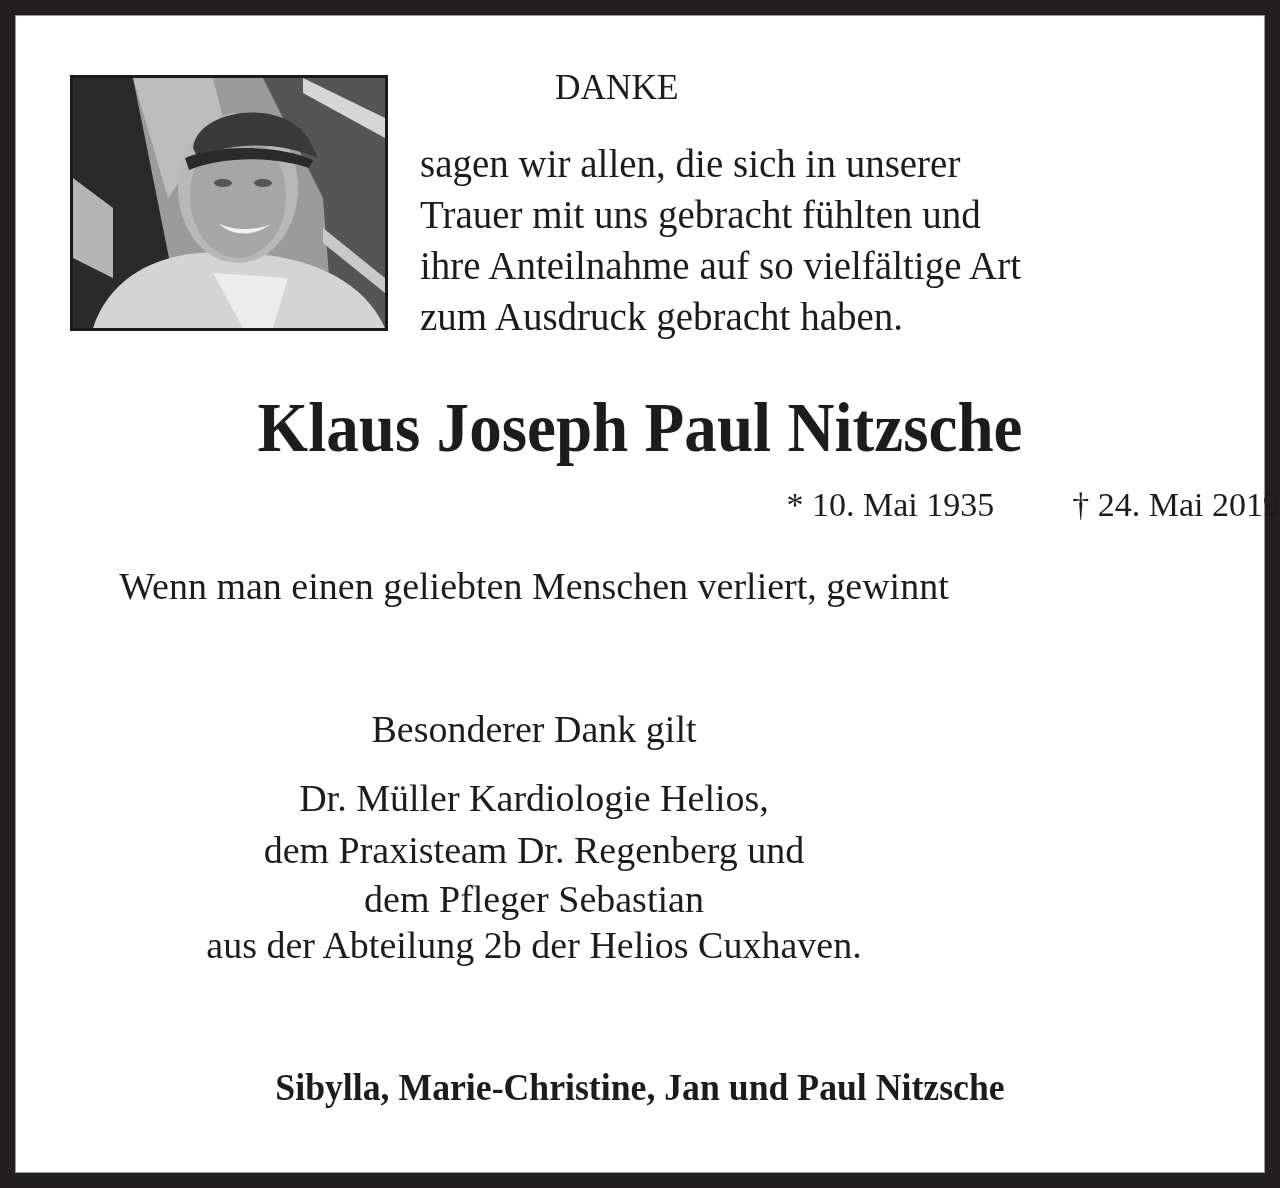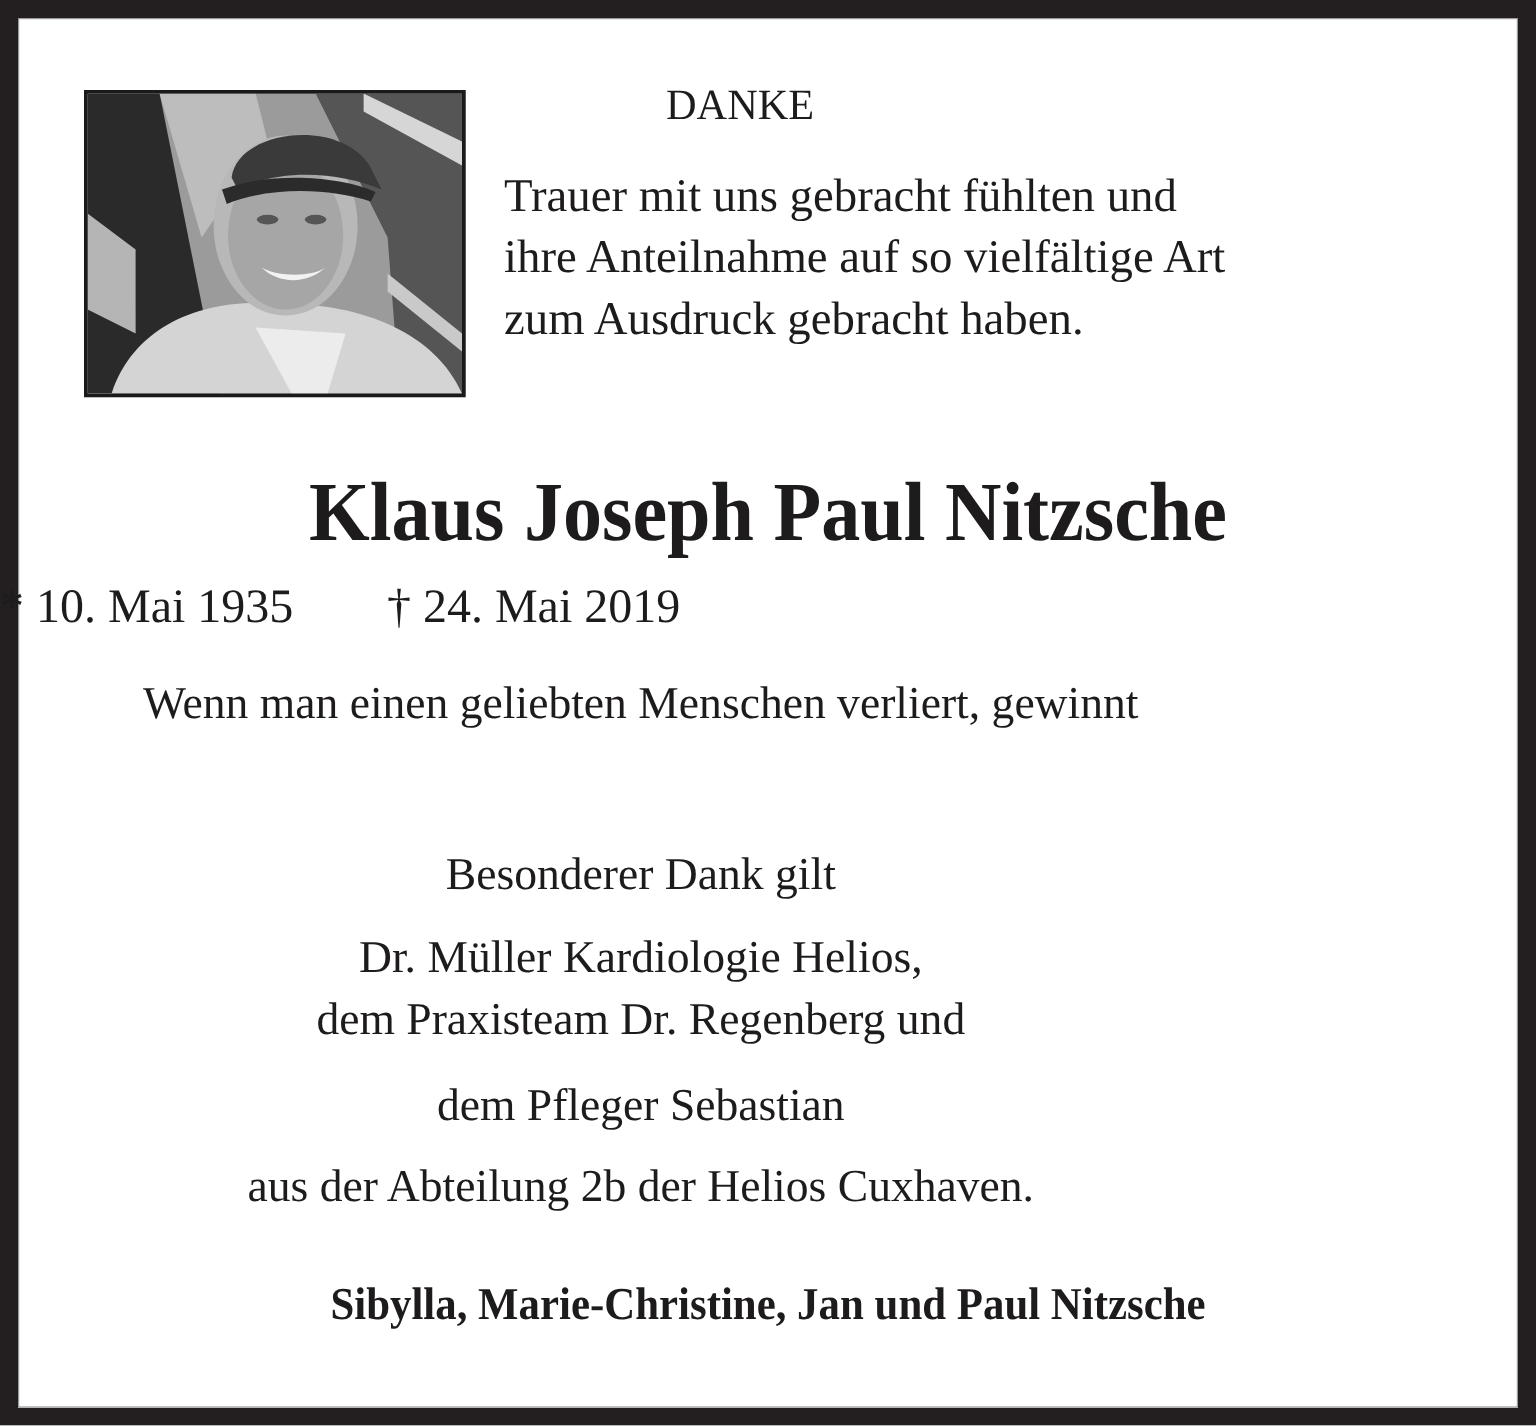--- a/index.html
+++ b/index.html
@@ -28,34 +28,34 @@
       position: absolute; left: 420px; top: 138px; width: 820px;
       font-family: "Liberation Serif", serif; font-size: 39px; line-height: 51px;
     }
     .intro div { white-space: nowrap; }
     .name {
       position: absolute; left: 0; top: 388px; width: 1280px; text-align: center;
       font-family: "Liberation Serif", serif; font-weight: bold; font-size: 70px;
       line-height: 80px; transform: scaleX(0.93); transform-origin: 640px 0;
     }
     .dates {
-      position: absolute; left: 0; top: 482px; width: 1280px; text-align: left;
-      font-family: "Liberation Serif", serif; font-size: 40px; line-height: 46px;
+      position: absolute; left: 0; top: 482px; width: 1280px; text-align: right;
+      font-family: "Liberation Serif", serif; font-size: 34px; line-height: 46px;
     }
     .dates span { display: inline-block; }
     .dates .gap { width: 78px; }
     .center-block {
       position: absolute; left: 0; width: 1068px; text-align: center;
       font-family: "Liberation Serif", serif; font-size: 38px;
     }
     .quote { top: 562px; line-height: 48px; }
     .thanks-head { top: 704px; line-height: 50px; }
     .thanks-list { top: 772px; }
     .thanks-list div { line-height: 52px; white-space: nowrap; }
-    .thanks-list div.tight { line-height: 46px; margin-top: 22px; }
+    .thanks-list div.tight { line-height: 46px; }
     .family {
       position: absolute; left: 0; top: 1062px; width: 1280px; text-align: center;
       font-family: "Liberation Serif", serif; font-weight: bold; font-size: 38px; line-height: 50px;
       transform: scaleX(0.94); transform-origin: 640px 0;
     }
   </style>
 </head>
 <body>
 
 <div class="frame"></div>
@@ -78,20 +78,21 @@
     <path d="M112,80 C150,65 210,68 240,82 L236,90 C200,78 150,78 116,92 Z" fill="#2b2b2b"></path>
     <path d="M145,145 C160,160 185,158 198,145 C190,152 160,154 145,145 Z" fill="#f2f2f2"></path>
     <ellipse cx="150" cy="105" rx="9" ry="4" fill="#555"></ellipse>
     <ellipse cx="190" cy="105" rx="9" ry="4" fill="#555"></ellipse>
   </svg>
 </div>
 
 <div class="danke">DANKE</div>
 
 <div class="intro">
+  <div>sagen wir allen, die sich in unserer</div>
   <div>Trauer mit uns gebracht fühlten und</div>
   <div>ihre Anteilnahme auf so vielfältige Art</div>
   <div>zum Ausdruck gebracht haben.</div>
 </div>
 
 <div class="name">Klaus Joseph Paul Nitzsche</div>
 
 <div class="dates">
   <span>* 10. Mai 1935</span><span class="gap"></span><span>† 24. Mai 2019</span>
 </div>

